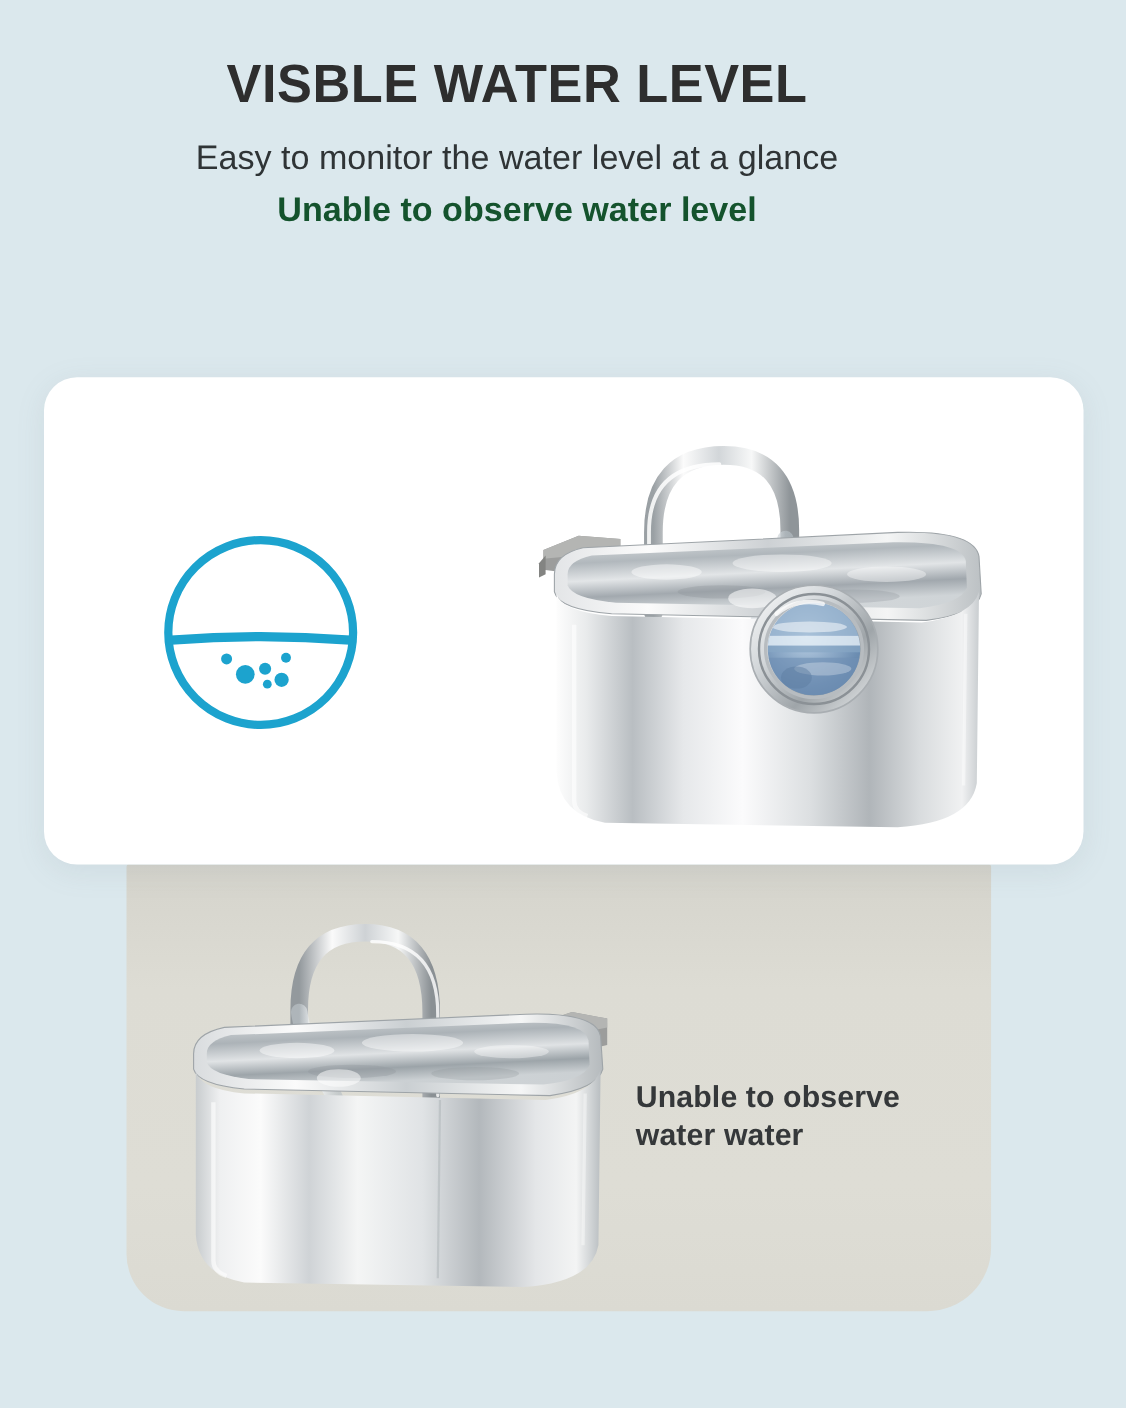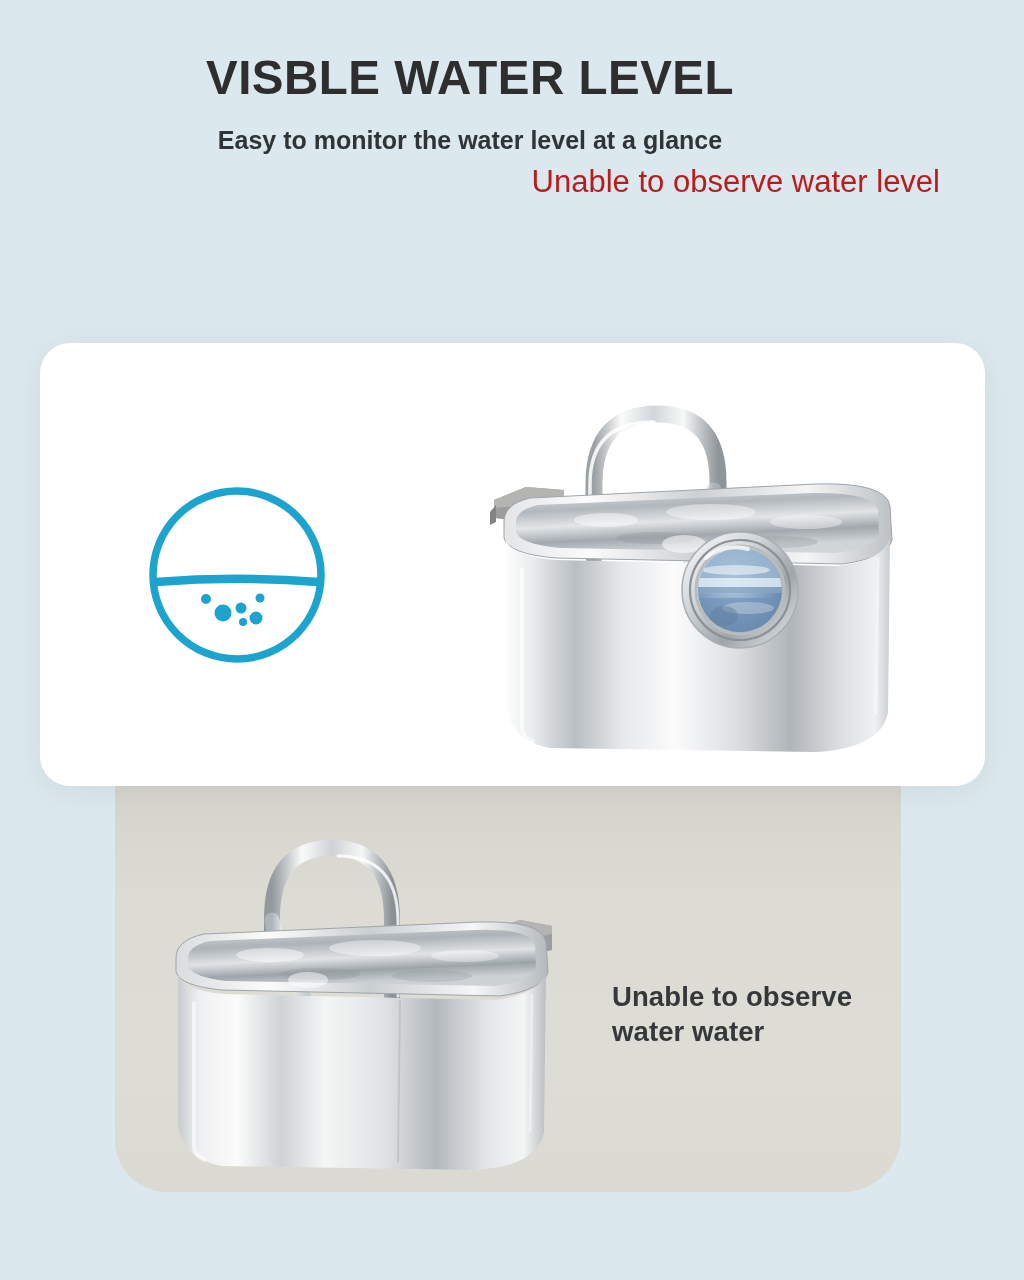--- a/index.html
+++ b/index.html
@@ -27,33 +27,32 @@
   .title {
     font-size: 49px;
     font-weight: bold;
     color: #2e2e2e;
     letter-spacing: 0.5px;
     line-height: 1.06;
     margin: 0;
     transform: scaleX(0.97);
   }
   .subtitle {
-    font-size: 25px;
-    font-weight: bold;
+    font-size: 31px;
+    font-weight: normal;
     color: #2f3436;
     line-height: 1.45;
     margin: 18px 0 0 0;
   }
   .subtitle-line2 {
     font-size: 31px;
-    font-weight: normal;
-    color: #b91c1c;
+    font-weight: bold;
+    color: #14532d;
     line-height: 1.45;
     margin: 2px 0 0 0;
-    text-align: right;
   }
 
   
   .bad-panel {
     position: absolute;
     left: 115px;
     top: 786px;
     width: 786px;
     height: 406px;
     background: linear-gradient(180deg, #d5d4cc 0%, #dddcd4 28%, #deddd5 72%, #dbdad2 100%);
@@ -94,21 +93,21 @@
   .fountain-bottom {
     left: 160px;
     top: 800px;
     width: 400px;
     height: 380px;
   }
 
   
   .bad-caption {
     position: absolute;
-    left: 612px;
+    left: 578px;
     top: 979px;
     width: 320px;
     font-size: 27.5px;
     font-weight: bold;
     color: #35383a;
     line-height: 1.28;
     letter-spacing: 0.1px;
   }
 </style>
 </head>

